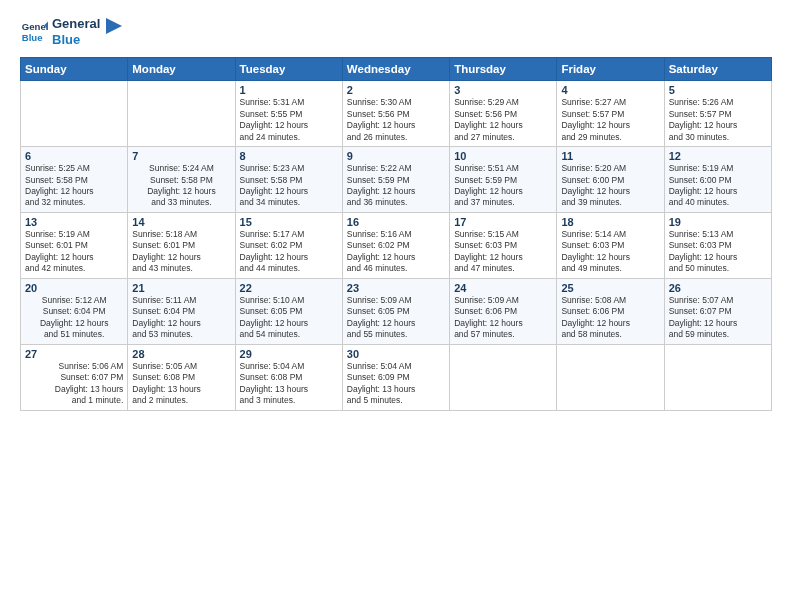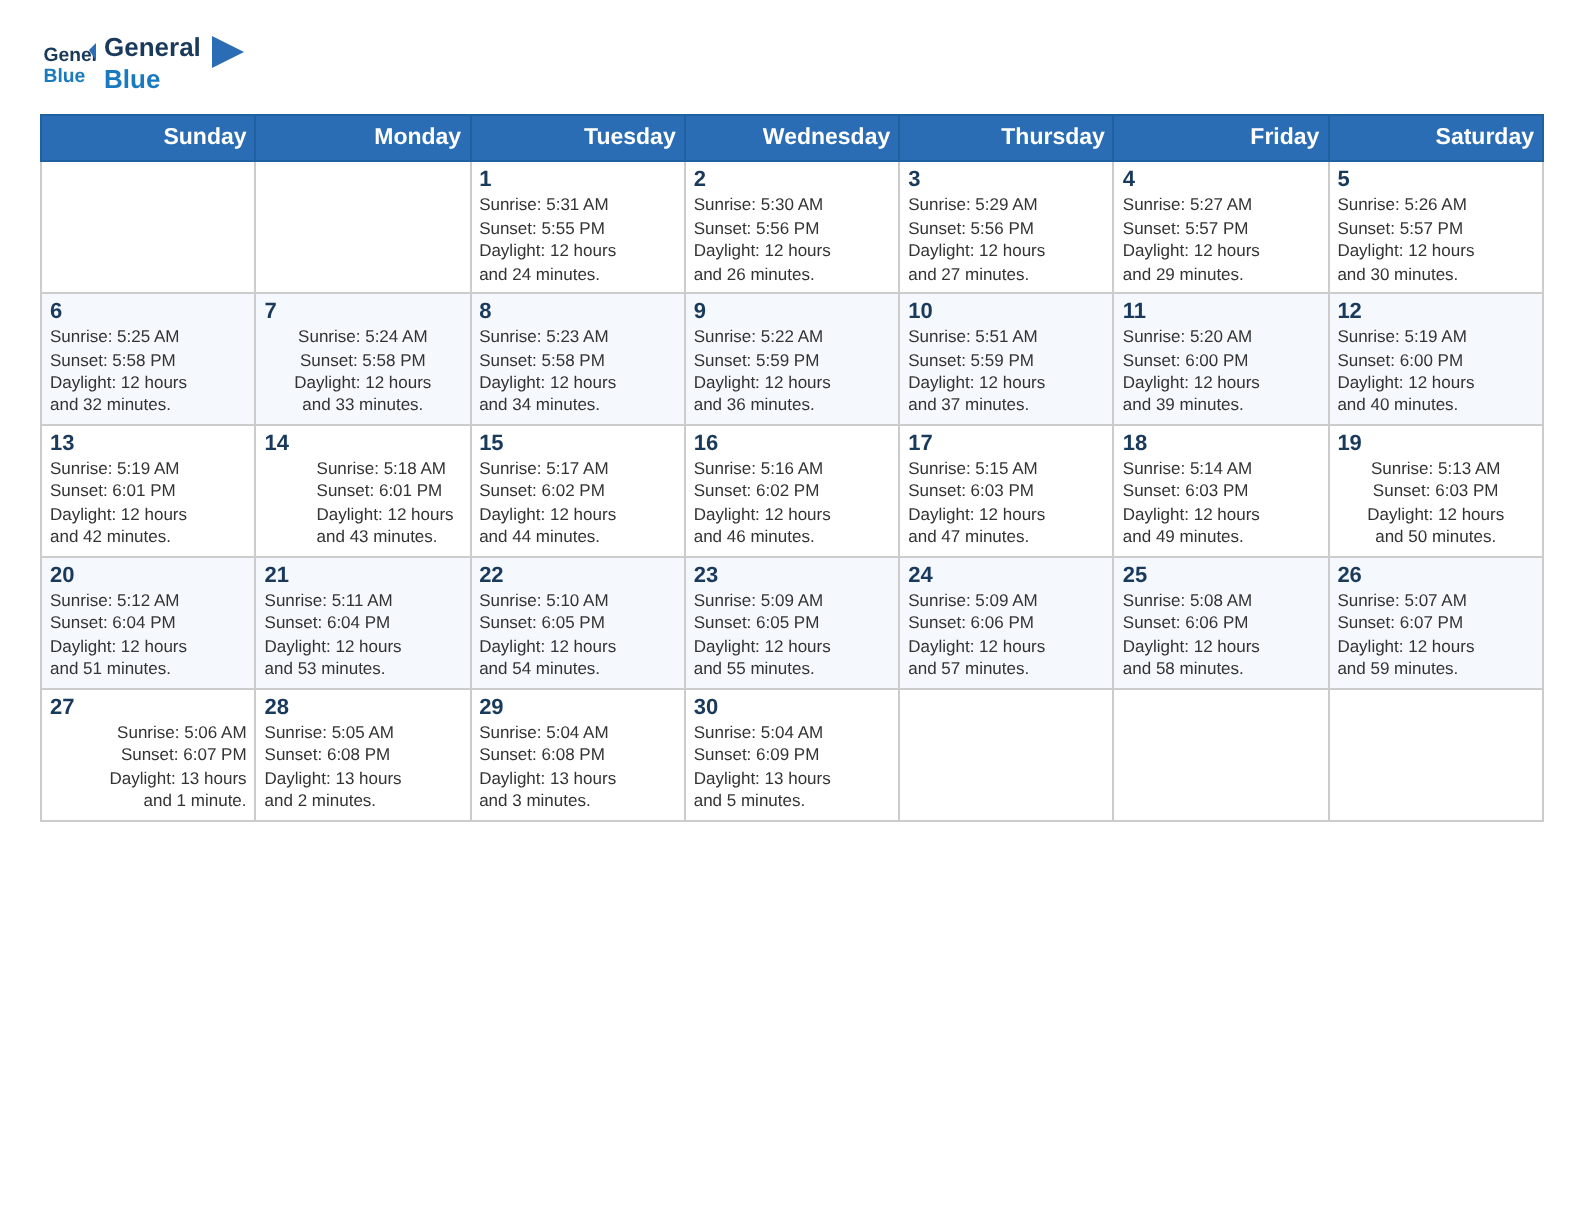--- a/index.html
+++ b/index.html
@@ -55,21 +55,21 @@
       width: 100%;
       border-collapse: collapse;
       border: 1px solid #ccc;
     }
     .calendar th {
       background: #2a6db5;
       color: #fff;
       font-size: 11.5px;
       font-weight: bold;
       padding: 5px 4px;
-      text-align: right;
+      text-align: left;
       border: 1px solid #2060a0;
     }
     .calendar td {
       vertical-align: top;
       border: 1px solid #ccc;
       padding: 3px 4px;
       width: calc(100% / 7);
       min-height: 70px;
       background: #fff;
     }
@@ -223,21 +223,21 @@
         <tr>
           <td>
             <span class="day-num">13</span>
             <div class="day-info" style="white-space: pre-line;">Sunrise: 5:19 AM
 Sunset: 6:01 PM
 Daylight: 12 hours
 and 42 minutes.</div>
           </td>
           <td>
             <span class="day-num">14</span>
-            <div class="day-info" style="white-space: pre-line; margin-left: 26px;">Sunrise: 5:18 AM
+            <div class="day-info" style="white-space: pre-line;">Sunrise: 5:18 AM
 Sunset: 6:01 PM
 Daylight: 12 hours
 and 43 minutes.</div>
           </td>
           <td>
             <span class="day-num">15</span>
             <div class="day-info" style="white-space: pre-line;">Sunrise: 5:17 AM
 Sunset: 6:02 PM
 Daylight: 12 hours
 and 44 minutes.</div>
@@ -258,30 +258,30 @@
           </td>
           <td>
             <span class="day-num">18</span>
             <div class="day-info" style="white-space: pre-line;">Sunrise: 5:14 AM
 Sunset: 6:03 PM
 Daylight: 12 hours
 and 49 minutes.</div>
           </td>
           <td>
             <span class="day-num">19</span>
-            <div class="day-info" style="white-space: pre-line; text-align: center;">Sunrise: 5:13 AM
+            <div class="day-info" style="white-space: pre-line;">Sunrise: 5:13 AM
 Sunset: 6:03 PM
 Daylight: 12 hours
 and 50 minutes.</div>
           </td>
         </tr>
         <tr>
           <td>
             <span class="day-num">20</span>
-            <div class="day-info" style="white-space: pre-line;">Sunrise: 5:12 AM
+            <div class="day-info" style="white-space: pre-line; text-align: center;">Sunrise: 5:12 AM
 Sunset: 6:04 PM
 Daylight: 12 hours
 and 51 minutes.</div>
           </td>
           <td>
             <span class="day-num">21</span>
             <div class="day-info" style="white-space: pre-line;">Sunrise: 5:11 AM
 Sunset: 6:04 PM
 Daylight: 12 hours
 and 53 minutes.</div>

